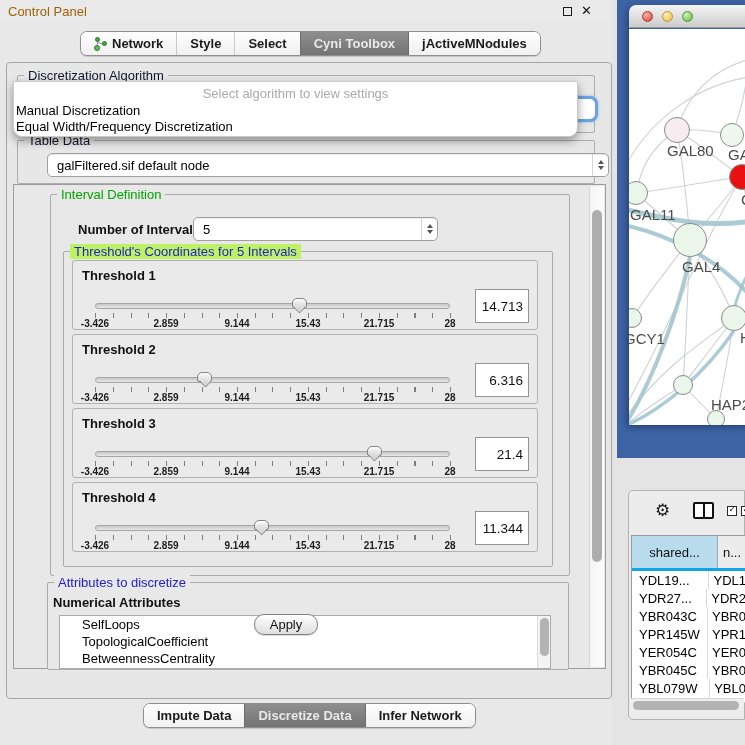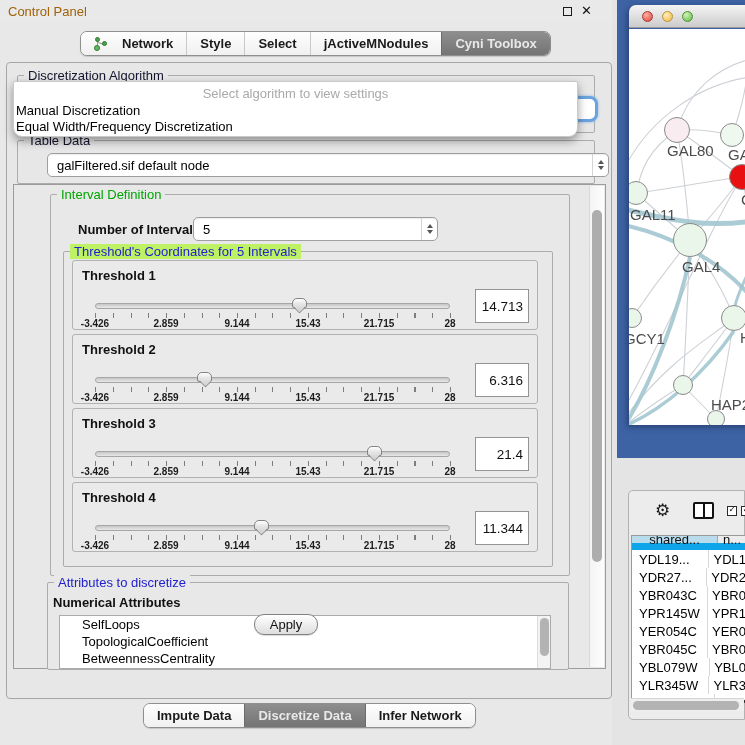--- a/index.html
+++ b/index.html
@@ -10,21 +10,21 @@
   
   #control-panel { position:absolute; left:0; top:0; width:612px; height:745px; background:#e8e8e8; }
 
   .titlebar { position:absolute; left:0; top:0; width:612px; height:22px; background:#e9e9e9; }
   .titlebar .title { position:absolute; left:8px; top:4px; font-size:13px; color:#a16207; }
   .float-icon { position:absolute; left:563px; top:7px; width:9px; height:9px; border:1.5px solid #1a1a1a; background:transparent; }
   .close-icon { position:absolute; left:581px; top:3px; font-size:13px; font-weight:bold; color:#111; }
 
   
   .seg-bar { position:absolute; display:inline-flex; background:#fdfdfd; border:1px solid #8f8f8f; border-radius:7px; overflow:hidden; height:25px; box-shadow:0 1px 1px rgba(0,0,0,.15); }
-  .seg { display:flex; align-items:center; gap:15px; padding:0 13px; font-size:13px; font-weight:bold; color:#1a1a1a; background:linear-gradient(#fefefe,#f0f0f0); white-space:nowrap; }
+  .seg { display:flex; align-items:center; gap:5px; padding:0 13px; font-size:13px; font-weight:bold; color:#1a1a1a; background:linear-gradient(#fefefe,#f0f0f0); white-space:nowrap; }
   .seg + .seg { border-left:1px solid #c9c9c9; }
   .seg.selected { background:linear-gradient(#8e8e8e,#747474); color:#e9e9e9; border-left:1px solid #6c6c6c; }
   .seg.selected + .seg { border-left:1px solid #6c6c6c; }
   #top-tabs { top:31px; left:80px; }
   #bottom-tabs { top:703px; left:143px; }
 
   .outer-panel { position:absolute; left:6px; top:62px; width:606px; height:637px; border:1px solid #a6a6a6; border-radius:4px; background:#e7e7e7; }
 
   
   .groupbox { position:absolute; border:1px solid #acacac; border-radius:2px; }
@@ -113,21 +113,21 @@
   .table-panel { position:absolute; left:16px; top:490px; width:117px; height:230px; background:#ececec; border:1px solid #b2b2b2; border-radius:5px 0 0 5px; }
   .tp-toolbar { position:absolute; left:0; top:0; width:100%; height:40px; }
   .gear-ic { position:absolute; left:26px; top:9px; font-size:17px; color:#1a1a1a; font-family:"DejaVu Sans",sans-serif; }
   .split-ic { position:absolute; left:64px; top:11px; width:21px; height:17px; border:2px solid #111; border-radius:2px; background:#fff; }
   .split-ic::after { content:""; position:absolute; left:7.5px; top:0; width:2px; height:13px; background:#111; }
   .cb-ic { position:absolute; top:15px; width:10px; height:10px; border:1.5px solid #2a2a2a; background:#fff; }
   .cb-ic::after { content:"✓"; position:absolute; left:0.5px; top:-3.5px; font-size:9px; font-weight:bold; color:#222; }
   .cb1 { left:98px; } .cb2 { left:112px; }
 
   .ttable { position:absolute; left:2px; top:44px; width:115px; height:168px; background:#fff; border-top:1px solid #9a9a9a; border-left:1px solid #9a9a9a; overflow:hidden; }
-  .thead { display:flex; height:14px; border-bottom:7px solid #0ea5e9; }
+  .thead { display:flex; height:35px; border-bottom:3px solid #0ea5e9; }
   .th { font-size:13px; color:#111; display:flex; align-items:center; justify-content:center; border-right:1px solid #9aaab4; }
   .th.c1 { width:86px; background:#b9dcec; }
   .th.c2 { flex:1; background:#ececec; justify-content:flex-start; padding-left:5px; border-right:none; }
   .trow { display:flex; height:18px; }
   .td { font-size:13px; color:#000; display:flex; align-items:center; }
   .td.c1 { width:86px; padding-left:7px; border-right:1px solid #d8d8d8; }
   .td.c2 { flex:1; padding-left:4px; }
   .hscroll { position:absolute; left:2px; top:207px; width:113px; height:13px; background:#efefef; border-top:1px solid #d5d5d5; }
   .hscroll .thumbh { position:absolute; left:2px; top:2px; width:106px; height:9px; background:#b3b3b3; border-radius:5px; }
 </style>
@@ -152,25 +152,25 @@
           <i class="n3"></i>
         </span>
       <span>Network</span>
     </div>
     <div class="seg">
         <span>Style</span>
       </div>
     <div class="seg">
         <span>Select</span>
       </div>
-    <div class="seg">
-        <span>jActiveMNodules</span>
-      </div>
     <div class="seg selected">
         <span>Cyni Toolbox</span>
+      </div>
+    <div class="seg">
+        <span>jActiveMNodules</span>
       </div>
   </div>
 
   <div class="outer-panel">
 
     <div id="alg-group" class="groupbox">
       <span class="gtitle dark">Discretization Algorithm</span>
     </div>
     <div id="alg-combo-focus"></div>
 

